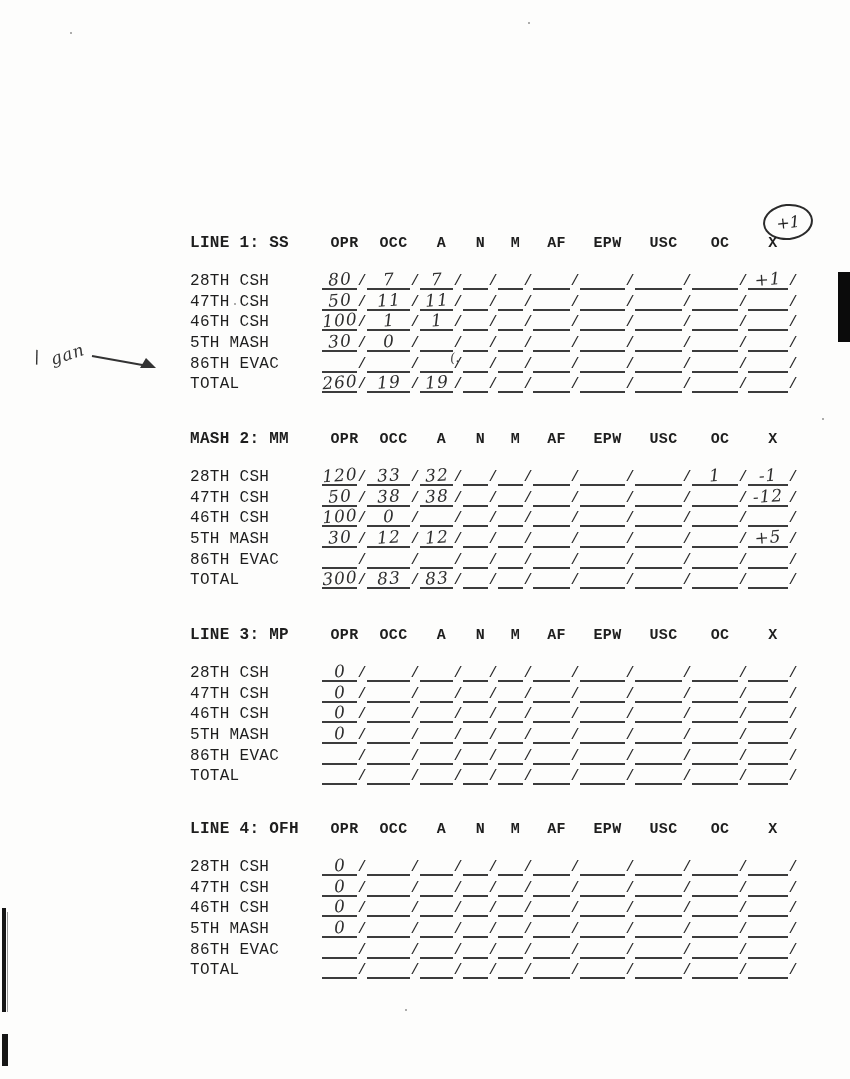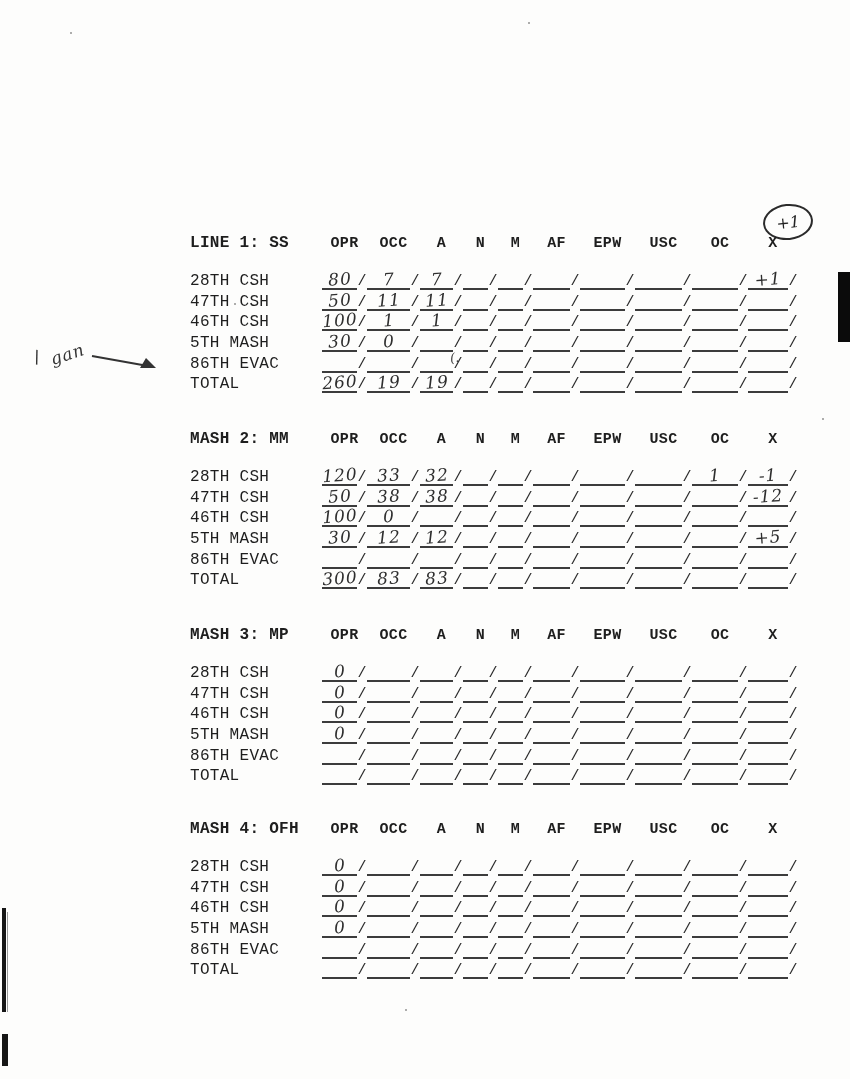--- a/index.html
+++ b/index.html
@@ -725,21 +725,21 @@
             <span class="slot" style="width: 50px;">
               <span class="u"></span>
               <span class="sl">/</span>
             </span>
           </span>
   </div>
 </div>
 
   <div class="section" style="top: 624px;">
     <div class="sec-head">
-      <span class="sec-label">MASH 3: MP</span>
+      <span class="sec-label">LINE 3: MP</span>
       <span class="cols">
             <span class="col" style="width: 45px;">OPR</span>
             <span class="col" style="width: 53px;">OCC</span>
             <span class="col" style="width: 43px;">A</span>
             <span class="col" style="width: 35px;">N</span>
             <span class="col" style="width: 35px;">M</span>
             <span class="col" style="width: 47px;">AF</span>
             <span class="col" style="width: 55px;">EPW</span>
             <span class="col" style="width: 57px;">USC</span>
             <span class="col" style="width: 56px;">OC</span>
@@ -1027,21 +1027,21 @@
             <span class="slot" style="width: 50px;">
               <span class="u"></span>
               <span class="sl">/</span>
             </span>
           </span>
   </div>
 </div>
 
   <div class="section" style="top: 818px;">
     <div class="sec-head">
-      <span class="sec-label">MASH 4: OFH</span>
+      <span class="sec-label">LINE 4: OFH</span>
       <span class="cols">
             <span class="col" style="width: 45px;">OPR</span>
             <span class="col" style="width: 53px;">OCC</span>
             <span class="col" style="width: 43px;">A</span>
             <span class="col" style="width: 35px;">N</span>
             <span class="col" style="width: 35px;">M</span>
             <span class="col" style="width: 47px;">AF</span>
             <span class="col" style="width: 55px;">EPW</span>
             <span class="col" style="width: 57px;">USC</span>
             <span class="col" style="width: 56px;">OC</span>

